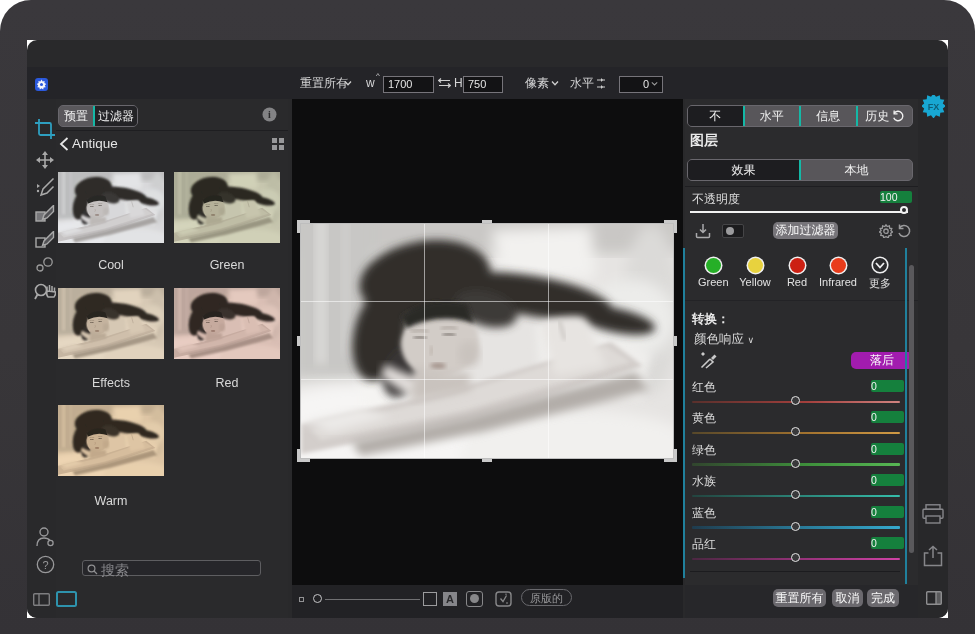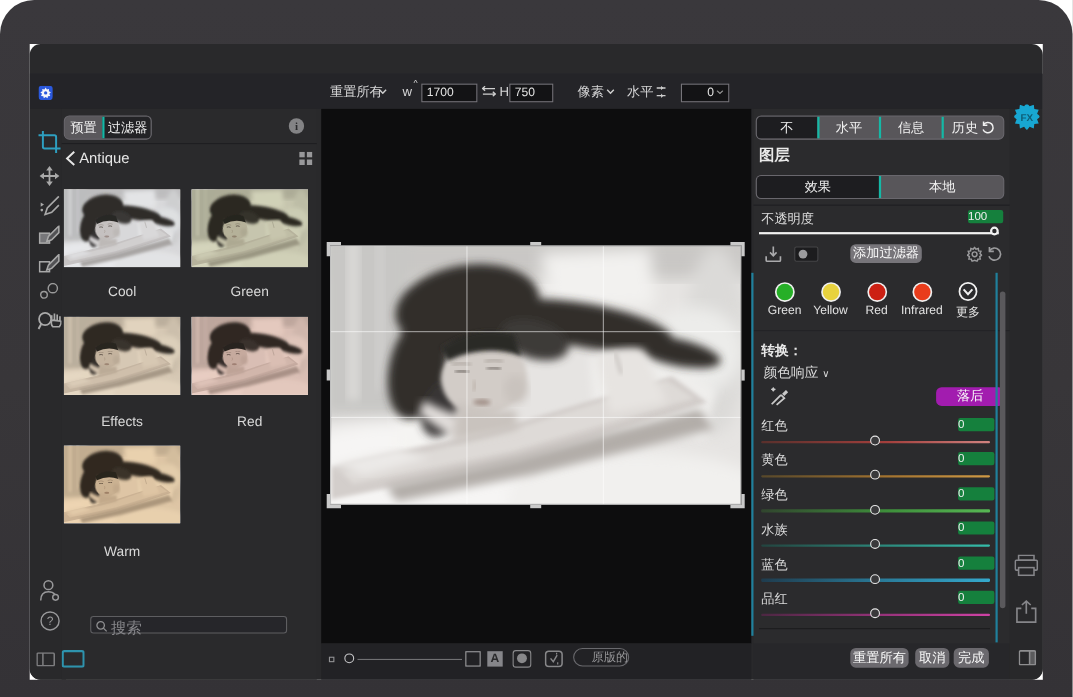--- a/index.html
+++ b/index.html
@@ -264,21 +264,21 @@
     <div class="abs" style="left:131px;top:7px;width:14px;height:14px;border:1.5px solid #9c9c9e"></div>
     <div class="abs" style="left:151px;top:7px;width:14px;height:14px;background:#86868a;color:#2a2a2c;font-size:11px;font-weight:bold;text-align:center;line-height:14px">A</div>
     <div class="abs" style="left:174px;top:6px;width:17px;height:16px;border:1.5px solid #88888a;border-radius:3px">
         <div class="abs" style="left:2.5px;top:2px;width:9px;height:9px;background:#88888a;border-radius:50%"></div>
       </div>
     <svg class="abs" style="left:203px;top:6px" width="17" height="16" viewBox="0 0 17 16">
       <rect x="1" y="1" width="15" height="14" rx="3" stroke="#88888a" stroke-width="1.4" fill="none"></rect>
       <path d="M5.5 7.5 L8 10.5 L11.5 4.5" stroke="#88888a" stroke-width="1.3" fill="none"></path>
       <path d="M11 4 V2.5 M12 11 V13" stroke="#88888a" stroke-width="1.1"></path>
     </svg>
-    <div class="abs cjk" style="left:229px;top:4px;width:51px;height:17px;border:1px solid #69696d;border-radius:9px;color:#98989a;font-size:11px;text-align:right;line-height:16px">原版的</div>
+    <div class="abs cjk" style="left:229px;top:4px;width:51px;height:17px;border:1px solid #69696d;border-radius:9px;color:#98989a;font-size:11px;text-align:center;line-height:16px">原版的</div>
   </div>
   <div id="bottomright">
     <div class="btn cjk" style="left:88px;top:4px;width:53px;height:18px;line-height:18px">重置所有</div>
     <div class="btn cjk" style="left:147px;top:4px;width:31px;height:18px;line-height:18px">取消</div>
     <div class="btn cjk" style="left:182px;top:4px;width:32px;height:18px;line-height:18px">完成</div>
   </div>
   <div id="rightpanel">
     <div class="seg" style="left:2px;top:6px;width:226px;height:22px">
       <div class="sel cjk" style="line-height:20px">不</div>
       <div class="cjk" style="line-height:20px">水平</div>

